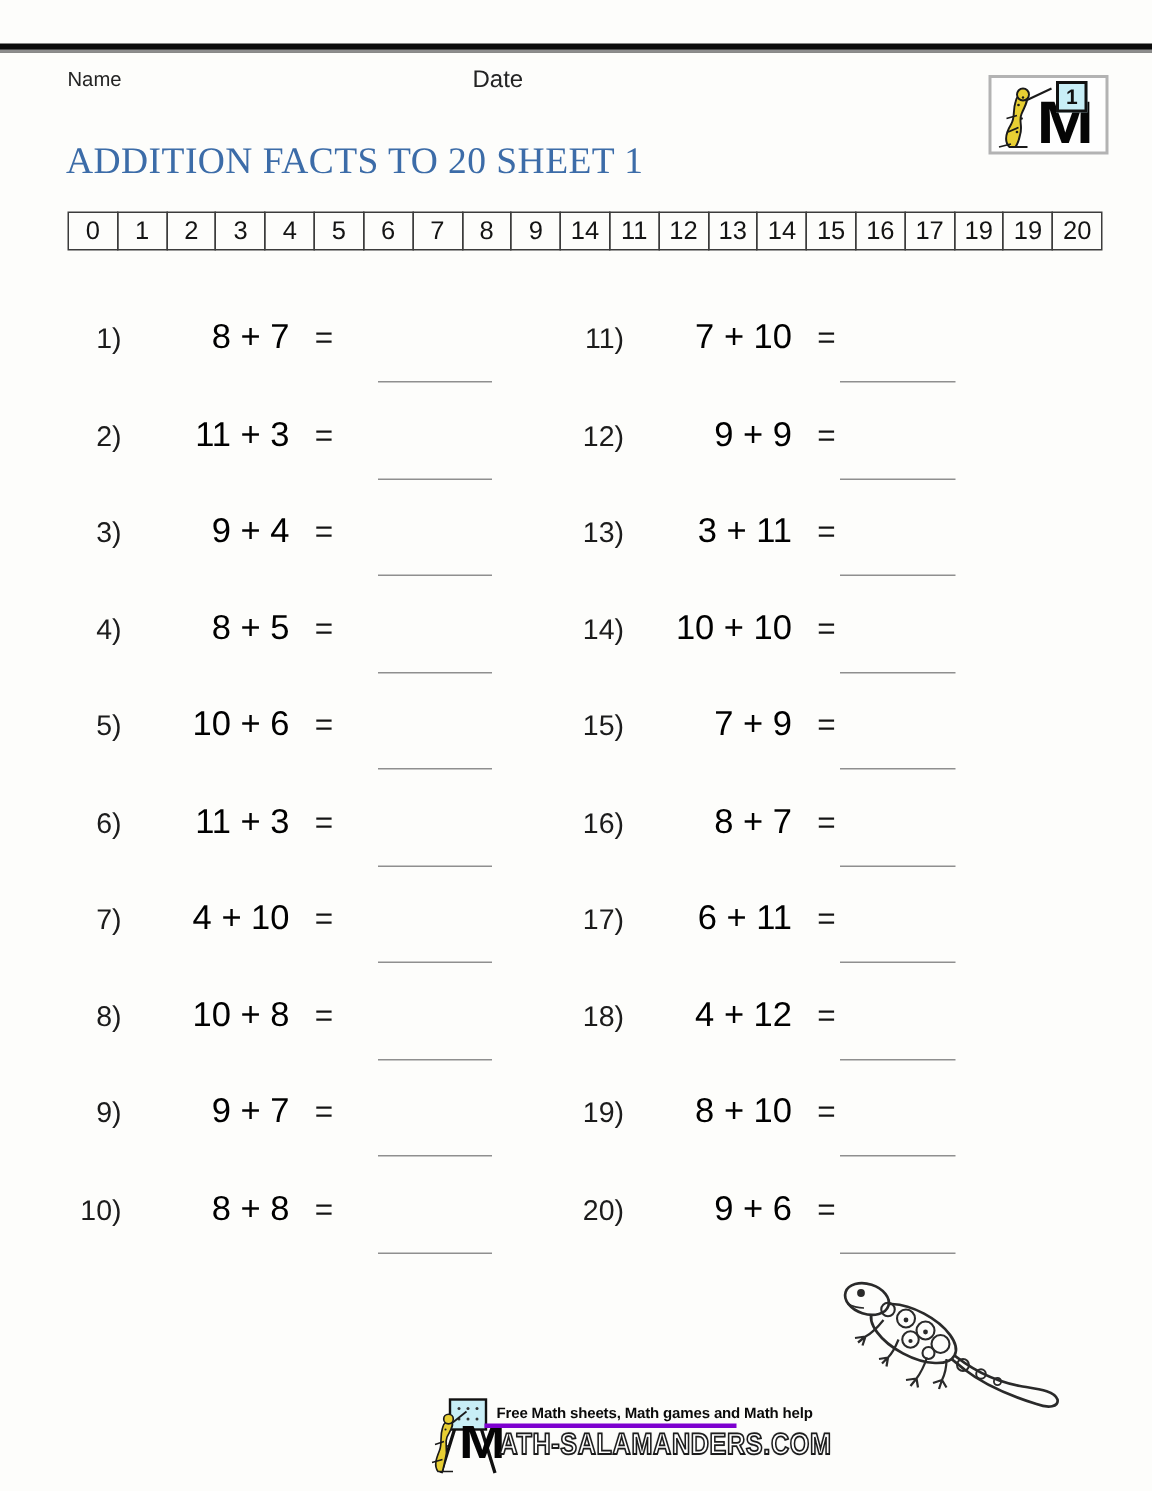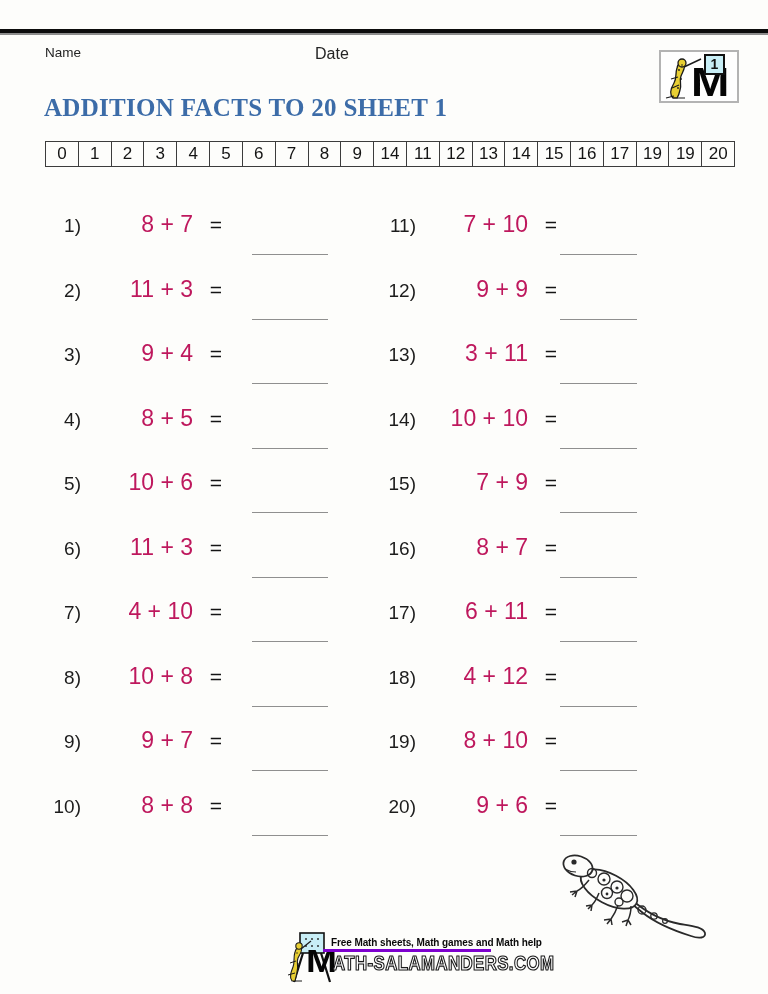--- a/index.html
+++ b/index.html
@@ -32,21 +32,21 @@
   }
   .logo-m{
     position:absolute;left:30px;top:10px;
     font-size:40px;font-weight:bold;color:#050505;line-height:40px;
     transform:scaleX(1.15);transform-origin:left top;
   }
 
   
   .title{
     position:absolute;left:44px;top:94px;
-    font-family:"Liberation Serif",serif;font-weight:bold;
+    font-family:"Liberation Serif",serif;font-weight:normal;
     font-size:25px;letter-spacing:0.3px;
     color:var(--title-blue,#3C6CA8);
     white-space:nowrap;
   }
 
   
   .number-line{
     position:absolute;left:45px;top:141px;width:690px;height:26px;
     display:flex;
   }
@@ -57,21 +57,21 @@
   }
   .ncell:first-child{margin-left:0;}
 
   
   .problems-col{position:absolute;top:194px;width:292px;}
   .col-left{left:45px;}
   .col-right{left:380px;}
   .problem{position:relative;height:64.55px;}
   .prow{position:absolute;left:0;top:17px;right:0;display:flex;align-items:baseline;}
   .pnum{width:36px;text-align:right;font-size:19px;color:#1c1c1c;}
-  .pexpr{width:112px;text-align:right;font-size:23px;color:#be185d;white-space:pre;}
+  .pexpr{width:112px;text-align:right;font-size:23px;color:#000000;white-space:pre;}
   .peq{width:46px;text-align:center;font-size:21px;color:#141414;}
   .answer-line{position:absolute;top:60px;height:0;border-top:1.5px solid var(--line-gray,#8F8F8F);}
   .col-left .answer-line{left:207px;width:76px;}
   .col-right .answer-line{left:180px;width:77px;}
 
   
   .gecko{position:absolute;left:558px;top:850px;}
 
   
   .footer{position:absolute;left:285px;top:931px;width:230px;height:58px;}

